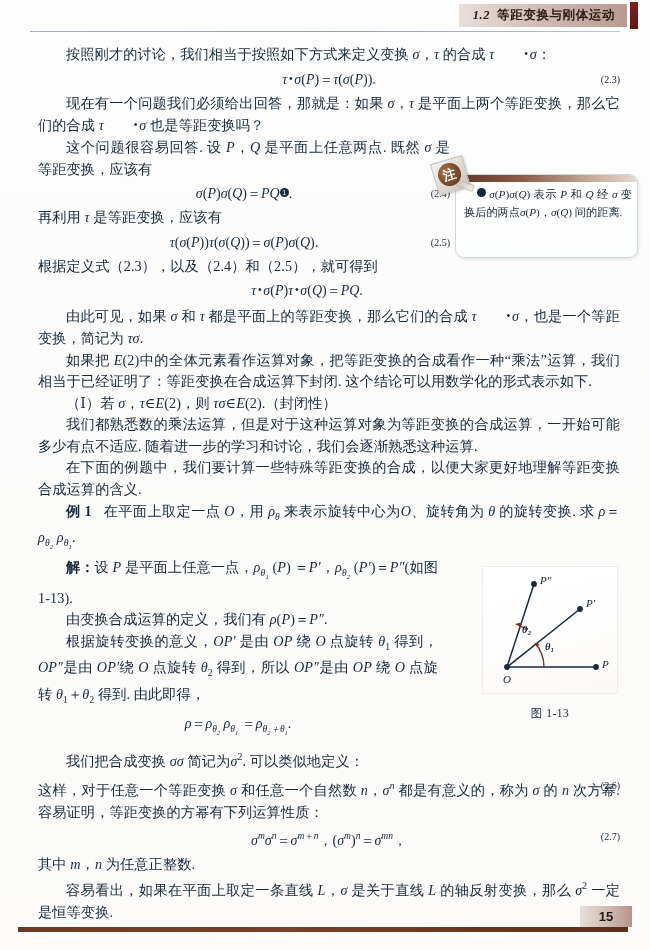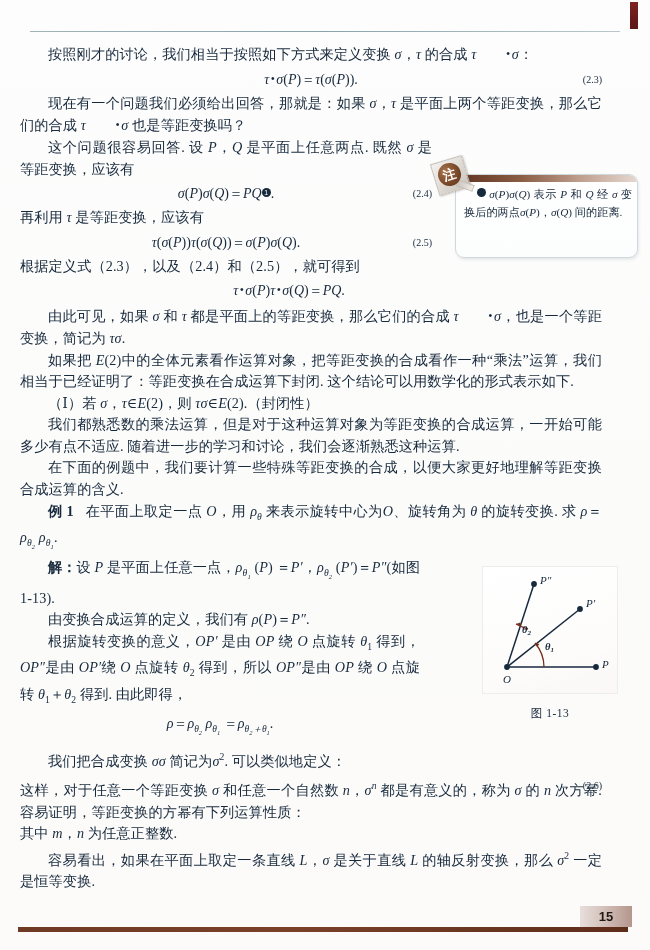--- a/index.html
+++ b/index.html
@@ -74,21 +74,21 @@
     left: 30px;
     width: 590px;
     height: 1px;
     background: linear-gradient(90deg, #9fb3b8 0%, #8aa3ab 50%, #b9c7cb 100%);
   }
 
   
   .content {
     position: absolute;
     top: 44px;
-    left: 20px;
+    left: 38px;
     width: 582px;
   }
   p.body {
     margin: 0;
     font-size: 14.2px;
     line-height: 21.6px;
     text-align: justify;
     text-justify: inter-ideograph;
     letter-spacing: 0.1px;
   }
@@ -261,20 +261,25 @@
     height: 5px;
     background: linear-gradient(90deg, #6f3a24 0%, #7a4129 45%, #5e2d1a 100%);
   }
 </style>
 </head>
 <body>
 
 <div class="page">
 
   <div class="header-zone">
+    <div class="header-band">
+      <div class="header-text">
+        <span class="hnum">1.2</span><span class="htitle">等距变换与刚体运动</span>
+      </div>
+    </div>
     <div class="header-tab"></div>
     <div class="header-rule"></div>
   </div>
 
   <div class="content">
 
     <p class="body indent">按照刚才的讨论，我们相当于按照如下方式来定义变换 <i>σ</i>，<i>τ</i> 的合成 <i>τ</i><span class="dot-op">•</span><i>σ</i>：</p>
 
     <div class="eq">
       <span class="eq-inner"><i>τ</i><span class="dot-op">•</span><i>σ</i>(<i>P</i>)＝<i>τ</i>(<i>σ</i>(<i>P</i>)).</span>
@@ -322,20 +327,24 @@
     </div>
 
     <p class="body indent" style="width:400px;">我们把合成变换 <i>σσ</i> 简记为<i>σ</i><sup>2</sup>. 可以类似地定义：</p>
 
     <div class="eq">
       <span class="eqnum">(2.6)</span>
     </div>
 
     <p class="body">这样，对于任意一个等距变换 <i>σ</i> 和任意一个自然数 <i>n</i>，<i>σ<sup>n</sup></i> 都是有意义的，称为 <i>σ</i> 的 <i>n</i> 次方幂. 容易证明，等距变换的方幂有下列运算性质：</p>
 
+    <div class="eq">
+      <span class="eq-inner"><i>σ<sup>m</sup>σ<sup>n</sup></i>＝<i>σ</i><sup><i>m</i>＋<i>n</i></sup>，(<i>σ<sup>m</sup></i>)<i><sup>n</sup></i>＝<i>σ<sup>mn</sup></i>，</span>
+      <span class="eqnum">(2.7)</span>
+    </div>
 
     <p class="body">其中 <i>m</i>，<i>n</i> 为任意正整数.</p>
     <p class="body indent">容易看出，如果在平面上取定一条直线 <i>L</i>，<i>σ</i> 是关于直线 <i>L</i> 的轴反射变换，那么 <i>σ</i><sup>2</sup> 一定是恒等变换.</p>
 
   </div>
 
   <div class="note-box">
     <div class="note-topbar"></div>
     <div class="note-text"><span class="footmark">1</span> <i>σ</i>(<i>P</i>)<i>σ</i>(<i>Q</i>) 表示 <i>P</i> 和 <i>Q</i> 经 <i>σ</i> 变换后的两点<i>σ</i>(<i>P</i>)，<i>σ</i>(<i>Q</i>) 间的距离.</div>
   </div>

